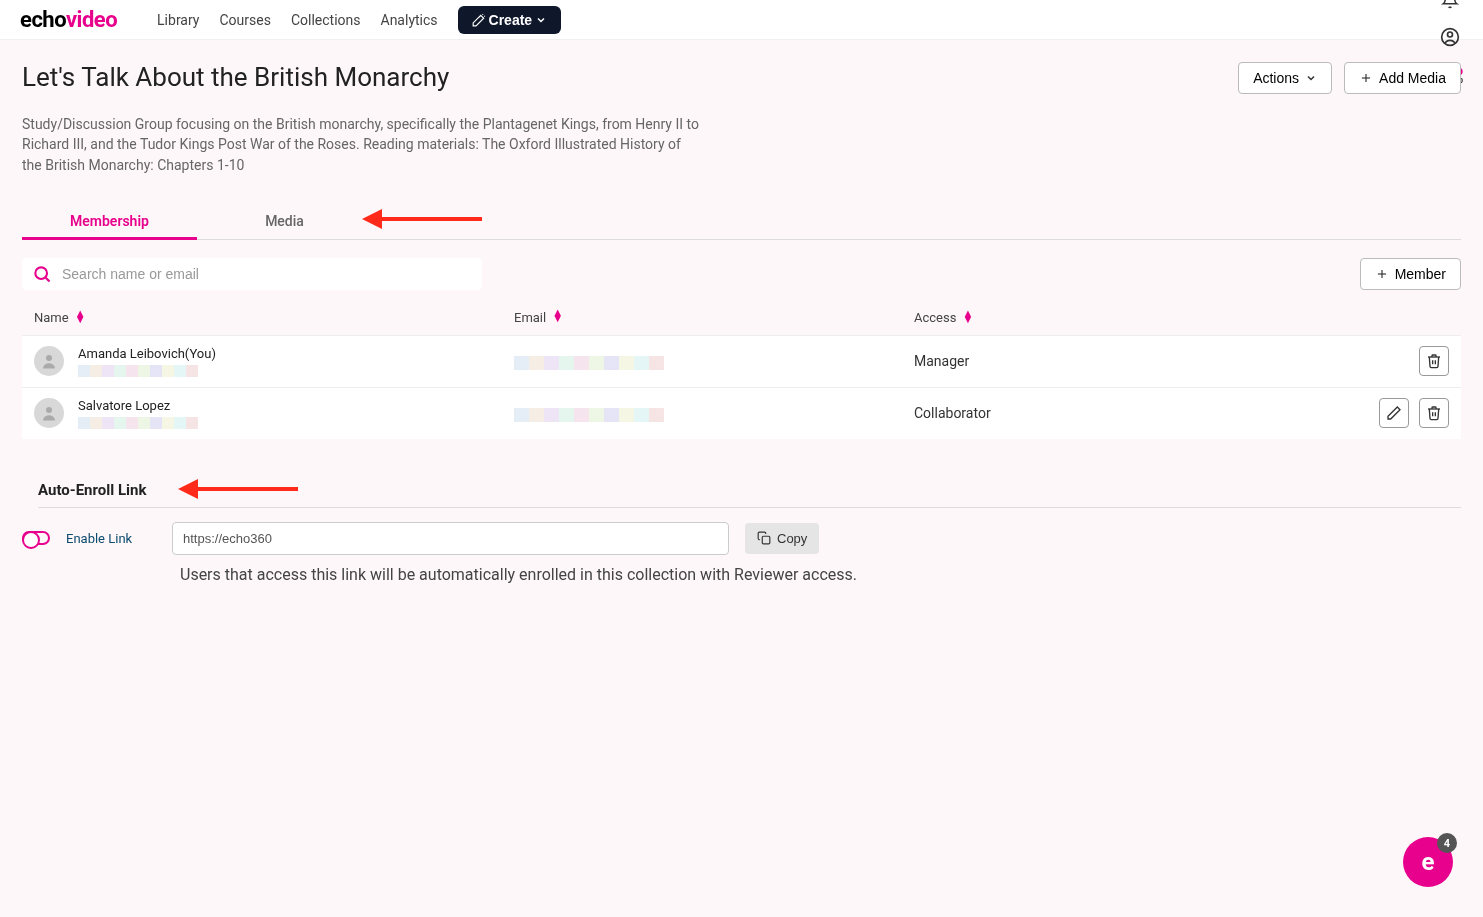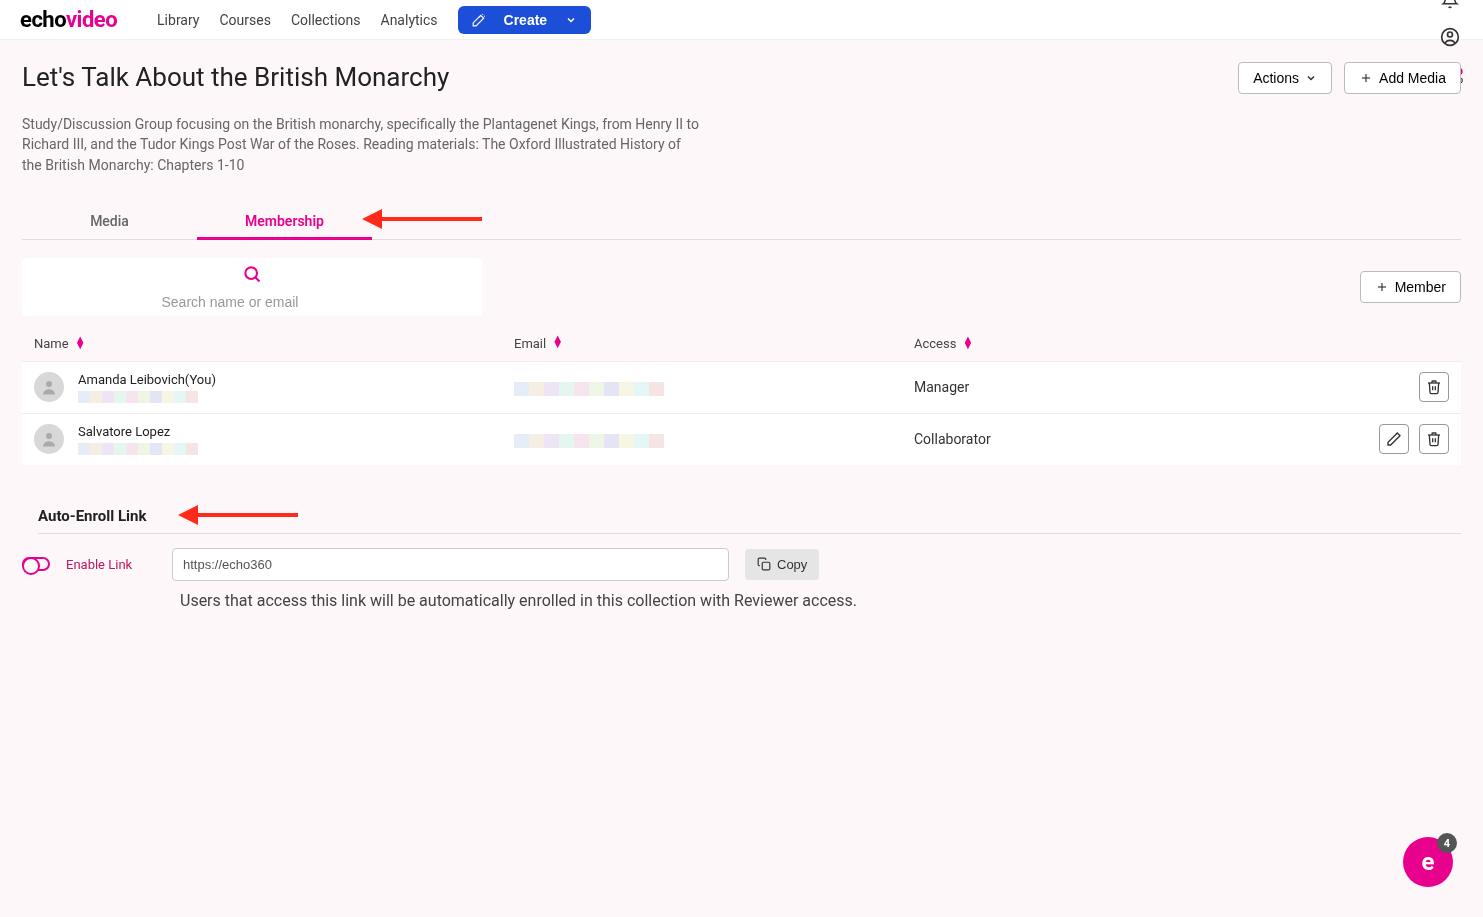--- a/index.html
+++ b/index.html
@@ -3,21 +3,21 @@
 <meta charset="utf-8">
 <style>
 * { box-sizing: border-box; margin: 0; padding: 0; }
 body { font-family: -apple-system, BlinkMacSystemFont, "Segoe UI", Roboto, Arial, sans-serif; background: #fdf7f9; width: 1483px; }
 .topbar { background: #fff; height: 40px; display: flex; align-items: center; padding: 0 20px; border-bottom: 1px solid #f0f0f0; }
 .logo { font-size: 22px; font-weight: 700; letter-spacing: -0.5px; }
 .logo .echo { color: #000; }
 .logo .video { color: #e7018c; }
 .nav { display: flex; gap: 20px; margin-left: 40px; }
 .nav-item { color: #444; font-size: 14px; cursor: pointer; }
-.create-btn { margin-left: 20px; background: #1d4ed8; color: #fff; border: none; border-radius: 6px; padding: 6px 14px; font-size: 14px; font-weight: 600; display: flex; align-items: center; gap: 18px; cursor: pointer; }
+.create-btn { margin-left: 20px; background: #0f172a; color: #fff; border: none; border-radius: 6px; padding: 6px 14px; font-size: 14px; font-weight: 600; display: flex; align-items: center; gap: 3px; cursor: pointer; }
 .topbar-right { margin-left: auto; display: flex; align-items: center; gap: 18px; flex-direction: column; }
 .icon-btn { cursor: pointer; display: flex; align-items: center; position: relative; }
 .badge { position: absolute; top: -8px; right: -8px; background: #6b5dd3; color: #fff; font-size: 9px; padding: 1px 4px; border-radius: 3px; }
 .mini-logo { color: #e7018c; font-size: 12px; font-weight: 700; line-height: 1; }
 .mini-logo .sub { color: #333; font-size: 8px; display: block; text-align: right; }
 
 .page { padding: 22px 22px 40px 22px; }
 .page-header { display: flex; align-items: flex-start; }
 .page-title { font-size: 26px; font-weight: 400; color: #222; }
 .header-actions { margin-left: auto; display: flex; gap: 12px; }
@@ -26,21 +26,21 @@
 
 .tabs { margin-top: 28px; display: flex; border-bottom: 1px solid #ddd; }
 .tab { padding: 10px 0; width: 175px; text-align: center; font-size: 14px; color: #666; cursor: pointer; font-weight: 500; position: relative; }
 .tab.active { color: #e7018c; font-weight: 600; }
 .tab.active::after { content: ""; position: absolute; left: 0; right: 0; bottom: -1px; height: 3px; background: #e7018c; }
 
 .arrow-annotation { position: relative; }
 .arrow-red { position: absolute; }
 
 .toolbar-row { display: flex; align-items: center; margin-top: 18px; }
-.search-wrap { display: flex; align-items: center; background: #fff; border-radius: 4px; padding: 6px 10px; width: 460px; gap: 10px; flex-direction: column; }
+.search-wrap { display: flex; align-items: center; background: #fff; border-radius: 4px; padding: 6px 10px; width: 460px; gap: 10px; }
 .search-wrap input { border: none; outline: none; font-size: 14px; flex: 1; color: #333; }
 .search-wrap input::placeholder { color: #999; }
 
 .table-header { display: flex; align-items: center; padding: 10px 12px 10px 12px; font-size: 13px; color: #444; margin-top: 10px; }
 .col-name { width: 480px; display: flex; align-items: center; gap: 6px; }
 .col-email { width: 400px; display: flex; align-items: flex-start; gap: 6px; }
 .col-access { flex: 1; display: flex; align-items: center; gap: 6px; }
 .sort-icon { color: #e7018c; font-size: 11px; display: flex; flex-direction: column; line-height: 0.6; }
 
 .row { display: flex; align-items: center; background: #fff; border-top: 1px solid #eee; padding: 10px 12px; }
@@ -50,21 +50,21 @@
 .redacted { height: 12px; width: 120px; margin-top: 4px; background: linear-gradient(90deg,#d9e6f2 0 10%,#f2e6d9 10% 20%,#e6d9f2 20% 30%,#d9f2e6 30% 40%,#f2d9e6 40% 50%,#e6f2d9 50% 60%,#d9d9f2 60% 70%,#f2f2d9 70% 80%,#d9f2f2 80% 90%,#f2d9d9 90% 100%); opacity:0.7;}
 .redacted.wide { width: 150px; height: 14px; }
 .row-actions { margin-left: auto; display: flex; gap: 10px; }
 .sq-btn { width: 30px; height: 30px; border: 1px solid #999; border-radius: 4px; display: flex; align-items: center; justify-content: center; background: #fff; cursor: pointer; }
 
 .section-title { font-size: 15px; font-weight: 700; color: #222; margin-top: 42px; padding-bottom: 8px; border-bottom: 1px solid #ddd; position: relative; margin-left: 16px; }
 
 .link-row { display: flex; align-items: center; margin-top: 14px; gap: 16px; }
 .toggle { width: 28px; height: 14px; border: 2px solid #e7018c; border-radius: 999px; position: relative; cursor: pointer; }
 .toggle::after { content: ""; position: absolute; left: -2px; top: -2px; width: 14px; height: 14px; border: 2px solid #e7018c; background: #fff; border-radius: 50%; }
-.link-label { font-size: 13px; color: #be185d; width: 90px; }
+.link-label { font-size: 13px; color: #0c4a6e; width: 90px; }
 .link-input { border: 1px solid #ccc; border-radius: 4px; padding: 8px 10px; font-size: 13px; color: #555; width: 557px; background: #fff; }
 .copy-btn { background: #e5e5e5; border: none; border-radius: 4px; padding: 8px 12px; font-size: 13px; display: flex; align-items: center; gap: 6px; cursor: pointer; color: #333; }
 .help-text { font-size: 16px; color: #444; margin-top: 10px; margin-left: 158px; }
 
 .fab { position: fixed; right: 30px; bottom: 30px; width: 50px; height: 50px; border-radius: 50%; background: #e7018c; color: #fff; display: flex; align-items: center; justify-content: center; font-size: 24px; font-weight: 700; }
 .fab-badge { position: absolute; top: -4px; right: -4px; background: #555; color: #fff; width: 20px; height: 20px; border-radius: 50%; font-size: 11px; display: flex; align-items: center; justify-content: center; }
 
 svg { display: block; }
 </style>
 </head>
@@ -137,22 +137,22 @@
             <line x1="5" y1="12" x2="19" y2="12"></line>
           </svg>
         <span>Add Media</span>
       </button>
     </div>
   </div>
 
   <p class="description">Study/Discussion Group focusing on the British monarchy, specifically the Plantagenet Kings, from Henry II to Richard III, and the Tudor Kings Post War of the Roses. Reading materials: The Oxford Illustrated History of the British Monarchy: Chapters 1-10</p>
 
   <div class="tabs arrow-annotation">
+    <div class="tab active">Membership</div>
     <div class="tab">Media</div>
-    <div class="tab active">Membership</div>
     <svg class="arrow-red" style="left:340px; top:4px;" width="120" height="30" viewBox="0 0 120 30">
         <path d="M120 10 L20 10 L20 2 L0 12 L20 22 L20 14 L120 14 Z" fill="#ff2a1a"></path>
       </svg>
   </div>
 
   <div class="toolbar-row">
     <div class="search-wrap">
       <svg width="20" height="20" viewBox="0 0 24 24" fill="none" stroke="#e7018c" stroke-width="2.5">
           <circle cx="11" cy="11" r="7"></circle>
           <line x1="21" y1="21" x2="16.5" y2="16.5"></line>

